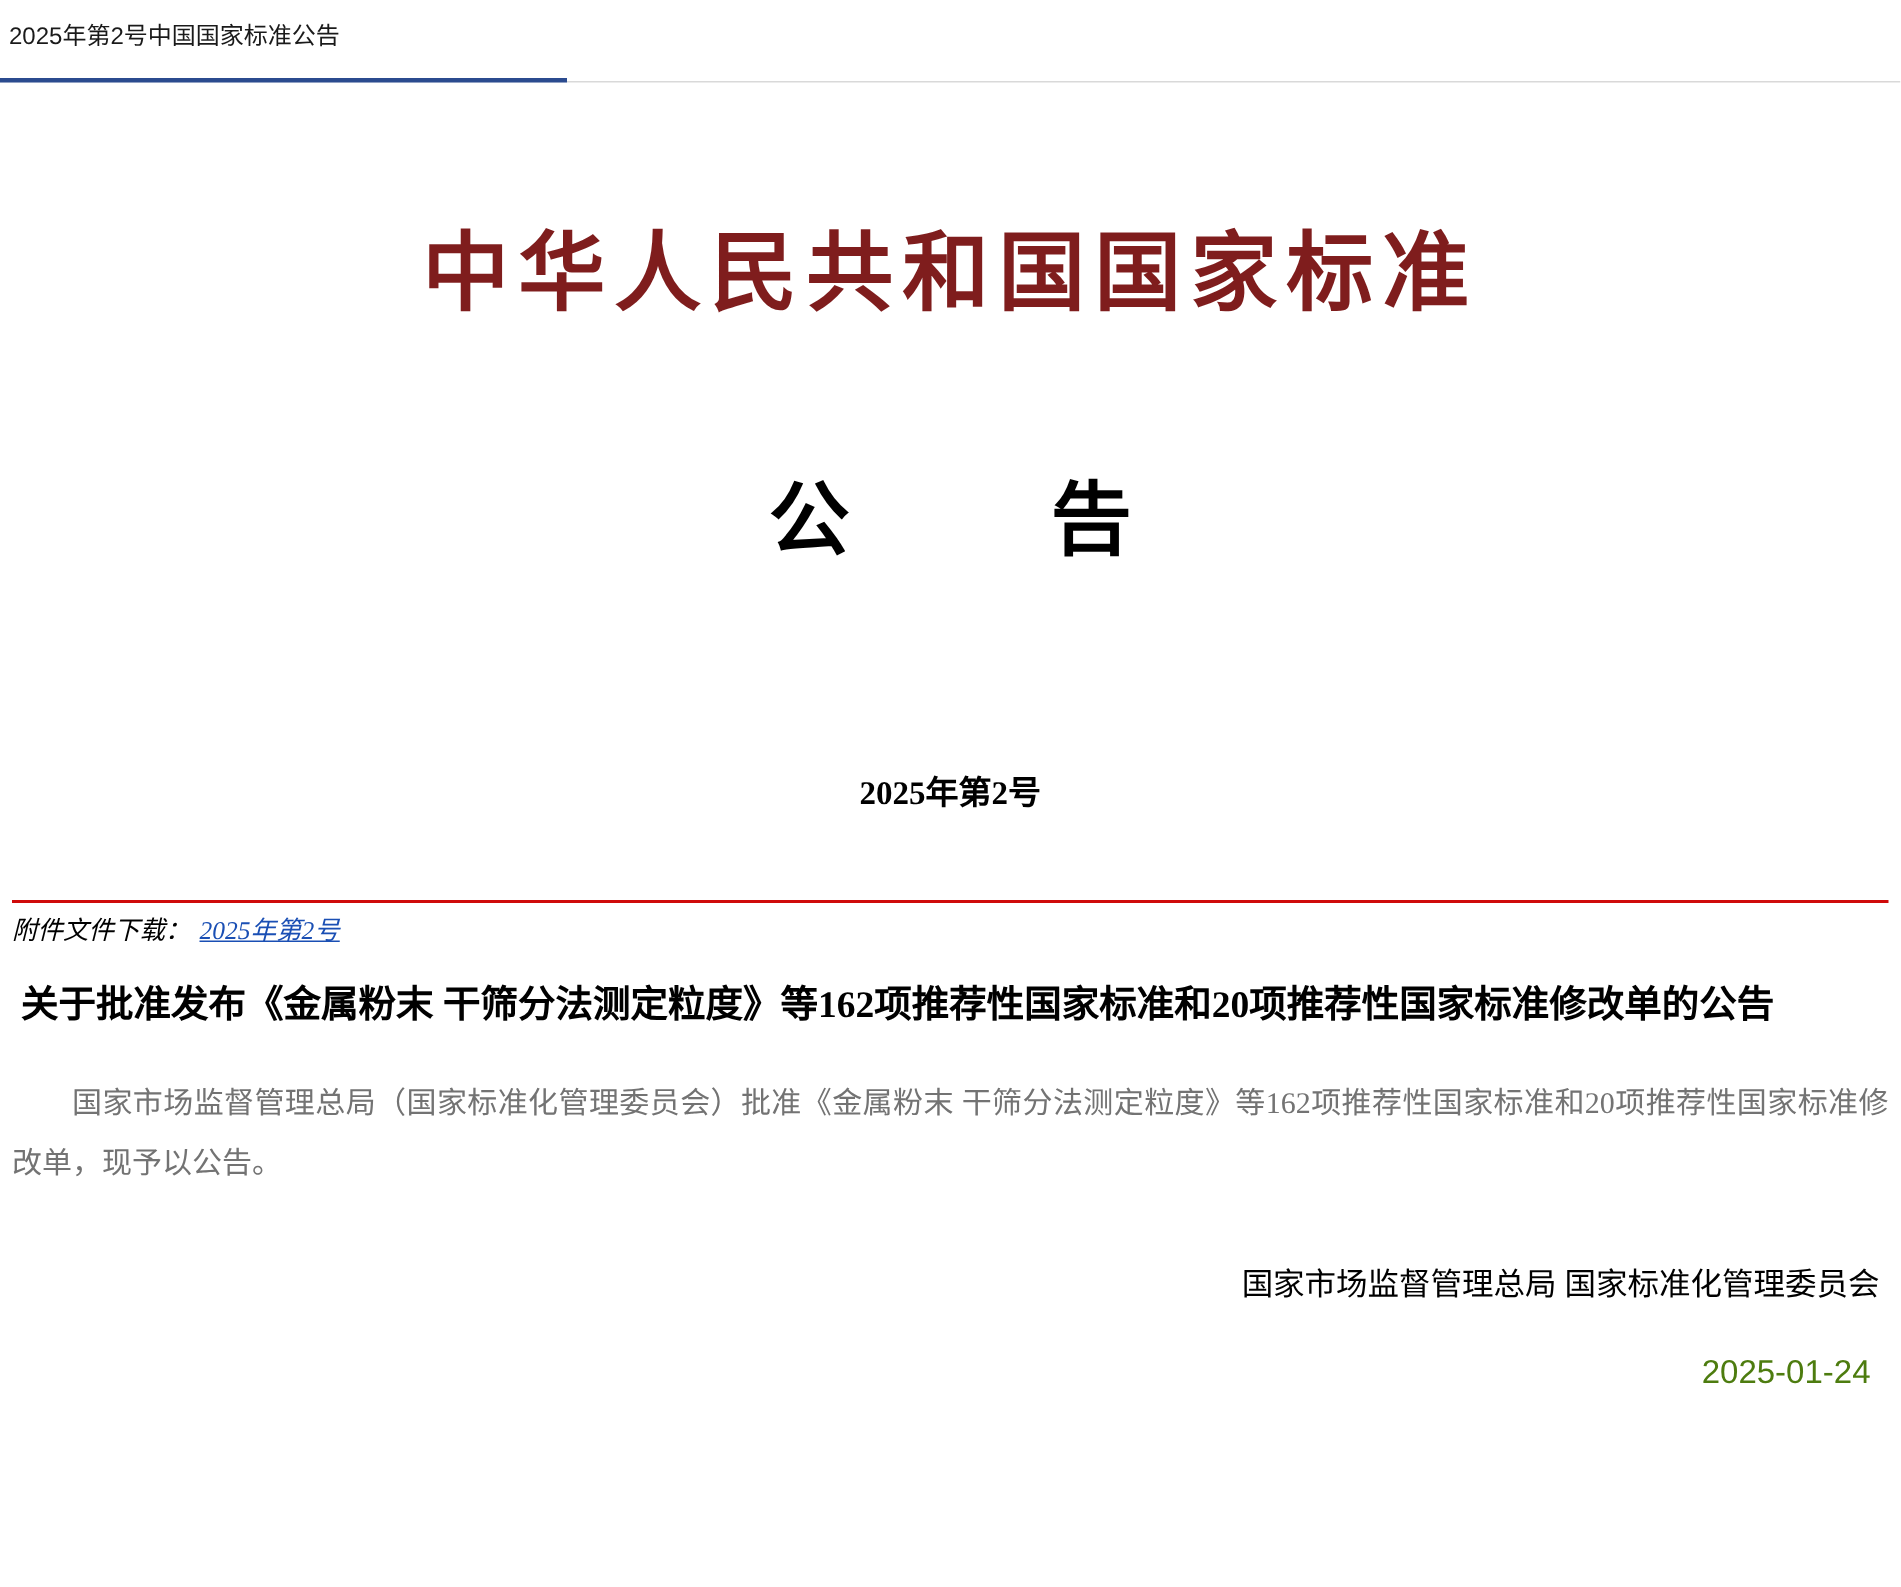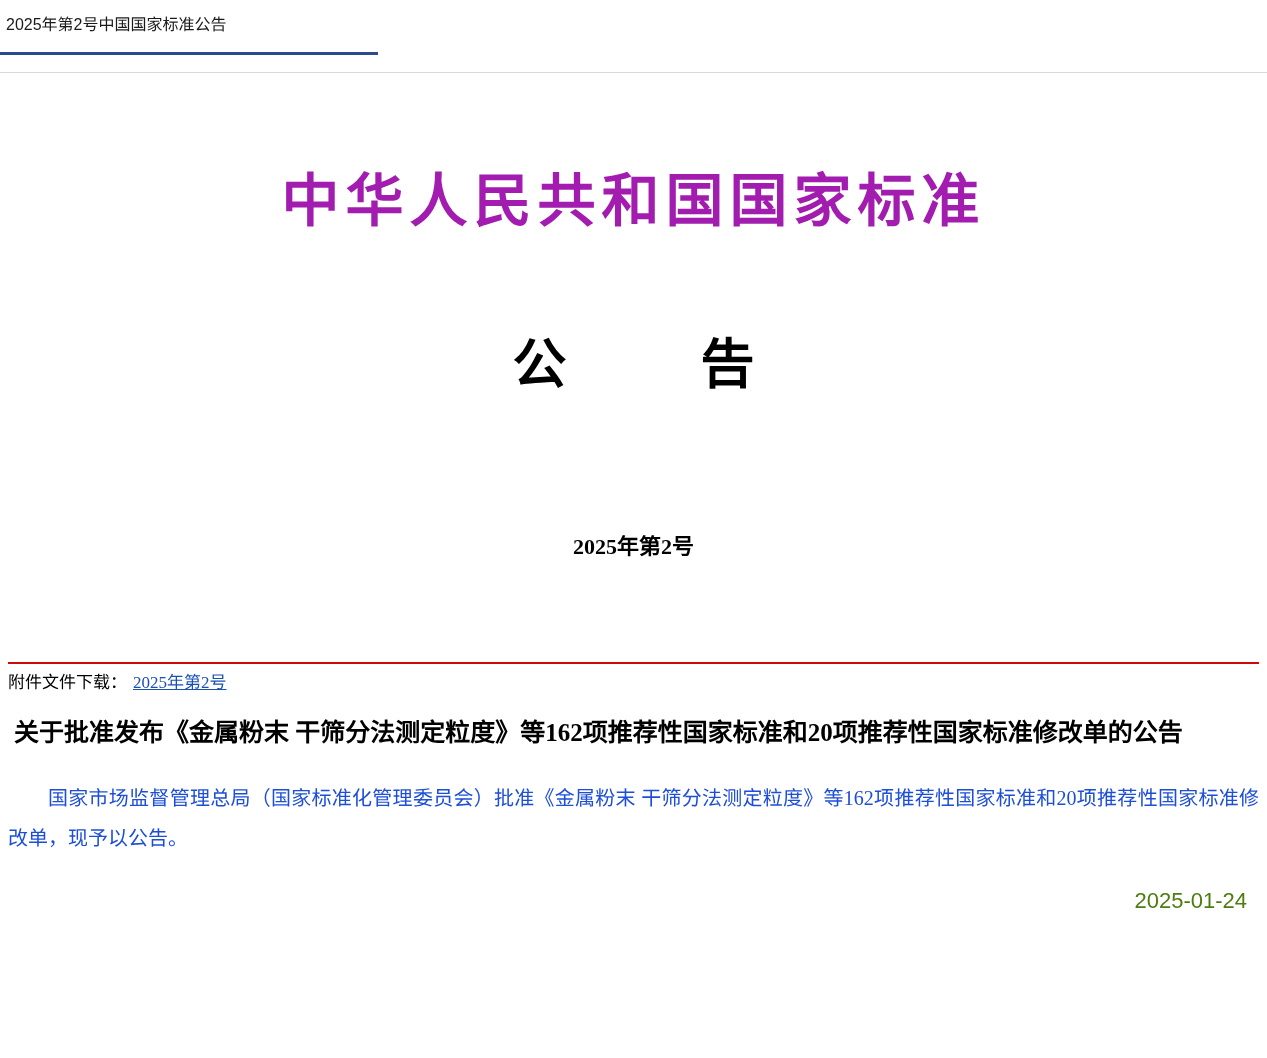--- a/index.html
+++ b/index.html
@@ -13,21 +13,21 @@
     min-height: 1058px;
     font-family: "Liberation Sans", "DejaVu Sans", sans-serif;
     color: #000000;
     position: relative;
     overflow: hidden;
   }
 
   
   .tabbar {
     position: relative;
-    height: 73px;
+    height: 55px;
     box-sizing: border-box;
     border-bottom: 1px solid #d9d9d9;
   }
   .tab {
     position: absolute;
     left: 0;
     top: 10px;
     width: 378px;
     height: 45px;
     box-sizing: border-box;
@@ -45,24 +45,24 @@
   
   .doc {
     position: relative;
     padding: 0 8px;
   }
 
   .title-main {
     margin: 0;
     padding-top: 95px;
     text-align: center;
-    font-family: Liberation Sans, sans-serif;
+    font-family: Liberation Serif, serif;
     font-size: 58px;
     font-weight: bold;
-    color: #a21caf;
+    color: #7f1d1d;
     letter-spacing: 6px;
     line-height: 1.15;
   }
 
   .title-gonggao {
     margin: 4px;
     padding-top: 95px;
     text-align: center;
     font-family: "Liberation Serif", "DejaVu Serif", serif;
     font-size: 54px;
@@ -78,23 +78,24 @@
     padding-top: 128px;
     text-align: center;
     font-family: "Liberation Serif", "DejaVu Serif", serif;
     font-size: 22px;
     font-weight: bold;
     color: #000000;
   }
 
   
   .attach-wrap {
-    margin-top: 102px;
+    margin-top: 58px;
     border-top: 2px solid #cf0a0a;
     padding: 6px 0 0 0;
+    font-style: italic;
   }
   .attach-line {
     font-family: "Liberation Serif", "DejaVu Serif", serif;
     font-size: 17px;
     color: #000000;
     line-height: 26px;
     white-space: nowrap;
   }
   .attach-link {
     color: #1a4fb4;
@@ -116,21 +117,21 @@
     padding: 0 6px;
   }
 
   .notice-body {
     margin: 26px 0 0 0;
     font-family: "Liberation Serif", "DejaVu Serif", serif;
     font-size: 20px;
     line-height: 40px;
     text-align: justify;
     text-indent: 2em;
-    color: #1d4ed8;
+    color: #737373;
   }
 
   .signature {
     margin: 44px 0 0 0;
     text-align: right;
     font-family: "Liberation Serif", "DejaVu Serif", serif;
     font-size: 21px;
     line-height: 32px;
     color: #000000;
     padding-right: 6px;
@@ -161,16 +162,17 @@
   <p class="doc-number">2025年第2号</p>
 
   <div class="attach-wrap">
     <div class="attach-line"><span>附件文件下载：</span><a class="attach-link" href="#">2025年第2号</a></div>
   </div>
 
   <h3 class="notice-title">关于批准发布《金属粉末 干筛分法测定粒度》等162项推荐性国家标准和20项推荐性国家标准修改单的公告</h3>
 
   <p class="notice-body">国家市场监督管理总局（国家标准化管理委员会）批准《金属粉末 干筛分法测定粒度》等162项推荐性国家标准和20项推荐性国家标准修改单，现予以公告。</p>
 
+  <p class="signature">国家市场监督管理总局 国家标准化管理委员会</p>
 
   <p class="date">2025-01-24</p>
 
 </div>
 
 </body></html>

